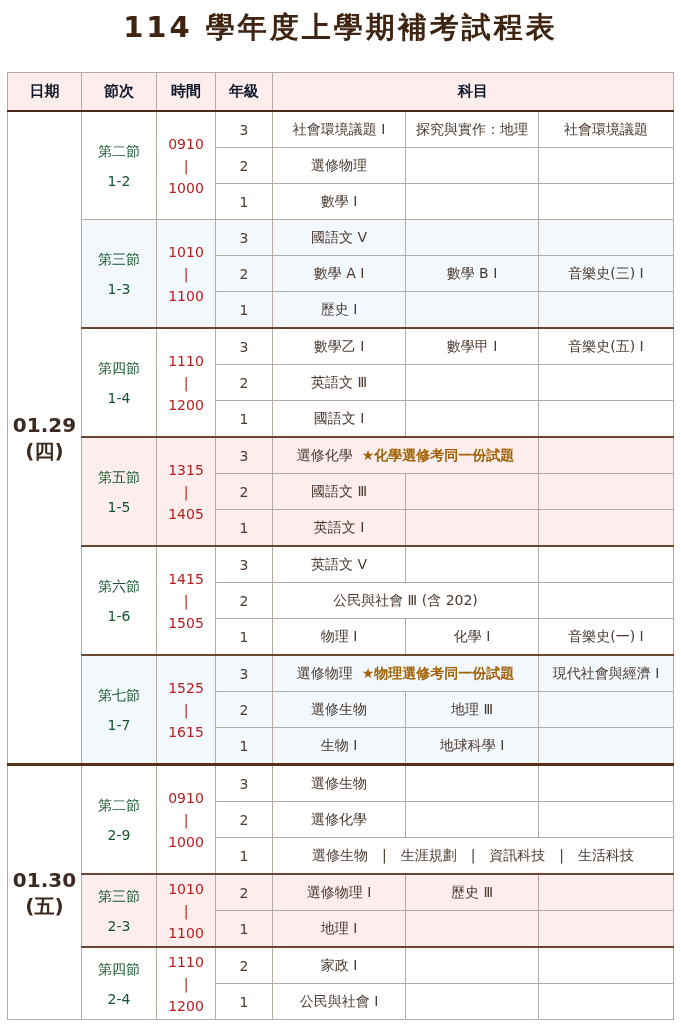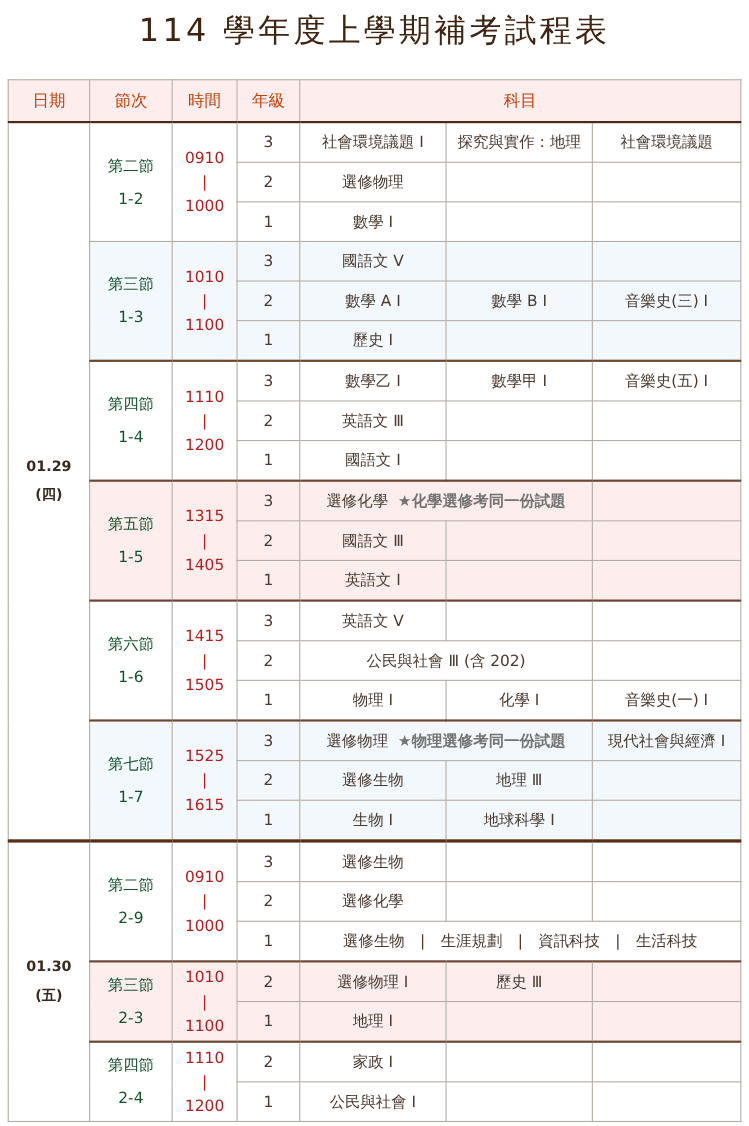--- a/index.html
+++ b/index.html
@@ -1,32 +1,32 @@
 <!DOCTYPE html>
 <html><head>
   <meta charset="utf-8">
   <style>
     html, body { margin: 0; padding: 0; background: #ffffff; }
     body { width: 681px; height: 1024px; position: relative; overflow: hidden;
            font-family: "DejaVu Sans", "Liberation Sans", sans-serif; color: #4a3a30; }
     .title { position: absolute; left: 0; top: 8px; width: 681px; text-align: center;
-             font-size: 29px; font-weight: normal; color: #3f2411; letter-spacing: 3px; }
+             font-size: 29px; font-weight: bold; color: #3f2411; letter-spacing: 3px; }
     table.sched { position: absolute; left: 7px; top: 72px; width: 666px; border-collapse: collapse;
                   table-layout: fixed; font-size: 14px; }
     table.sched td, table.sched th { border: 1px solid #b3aca4; text-align: center; vertical-align: middle;
                   padding: 0; overflow: hidden; white-space: nowrap; }
-    table.sched th { height: 37px; background: #fdeeed; font-weight: normal; font-size: 15px; color: #c2410c;
+    table.sched th { height: 37px; background: #fdeeed; font-weight: bold; font-size: 15px; color: #0f172a;
                   border-bottom: 2px solid #4a2a18; }
     table.sched td { height: 35px; }
-    .date-cell { font-weight: bold; font-size: 13px; color: #3a2a20; line-height: 26px; background: #fff; }
+    .date-cell { font-weight: bold; font-size: 20px; color: #3a2a20; line-height: 26px; background: #fff; }
     .period-cell { color: #14532d; line-height: 30px; }
     .time-cell { color: #b91c1c; line-height: 22px; font-size: 14px; }
     .grade-cell { color: #4a3a30; }
     .subj { color: #4a3a30; }
-    .note { color: #737373; font-weight: bold; }
+    .note { color: #a16207; font-weight: bold; }
     .tint-blue td.t { background: #f2f8fc; }
     .tint-pink td.t { background: #fdeeed; }
     tr.brown-top td.t { border-top: 2px solid #6b4630; }
     tr.day-top td { border-top: 3px solid #5a2f17; }
     .multi { word-spacing: 0; }
     .sep { display: inline-block; margin: 0 14px; }
   </style>
 </head>
 <body>
 

